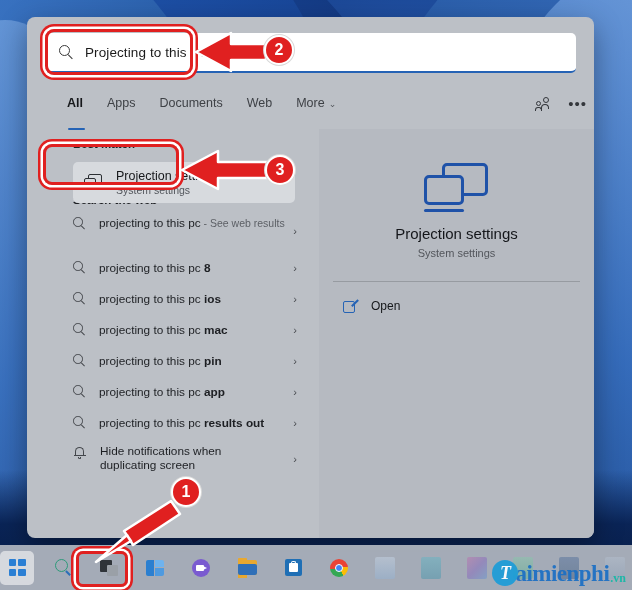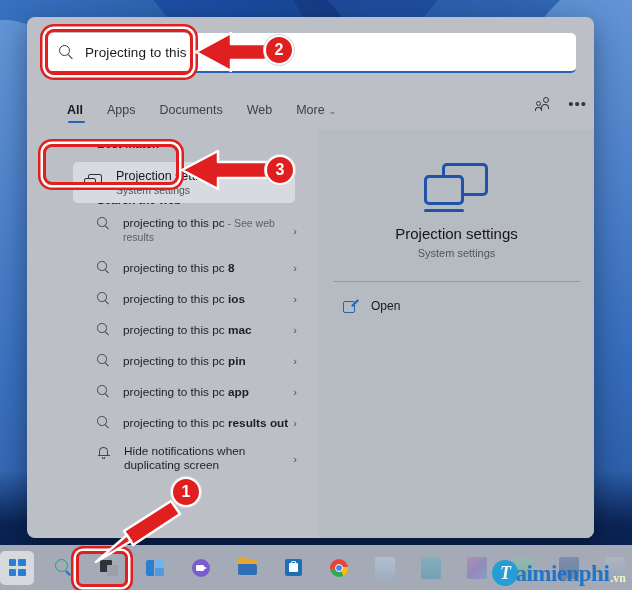--- a/index.html
+++ b/index.html
@@ -50,36 +50,36 @@
   .mag-icon { width:15px; height:15px; flex:0 0 auto; position:relative; margin-right:11px; }
   .mag-icon .ring { position:absolute; left:0; top:0; width:11px; height:11px;
       border:1.4px solid #3a3a3a; border-radius:50%; }
   .mag-icon .hdl { position:absolute; left:9px; top:9.5px; width:6px; height:1.4px;
       background:#3a3a3a; transform:rotate(45deg); transform-origin:left center; }
   #search-text { font-size:13.5px; color:#1b1b1b; letter-spacing:.1px; }
 
   
   #tabs-row { position:absolute; left:40px; top:82px; width:520px; height:28px; display:flex; align-items:center; }
   .tab { position:relative; font-size:12.5px; color:#3e4146; margin-right:24px;
-         padding-bottom:6px; white-space:nowrap; }
+         padding-bottom:20px; white-space:nowrap; }
   .tab.active { color:#16181b; font-weight:600; }
   .tab.active::after { content:""; position:absolute; left:1px; bottom:0; width:17px; height:2.5px;
          background:#2563b5; border-radius:2px; }
   .tab .chev { display:inline-block; margin-left:4px; font-size:9px; color:#53565c; }
   #tabs-right { position:absolute; right:0; top:-2px; display:flex; align-items:center; gap:16px; }
   .acct-icon { width:16px; height:14px; position:relative; }
   .acct-icon i { position:absolute; border:1.3px solid #34373c; border-radius:50%; display:block; }
   .acct-icon .a1 { width:6px; height:6px; left:7px; top:0px; }
   .acct-icon .a2 { width:8px; height:5px; left:5px; top:7px; border-radius:4px 4px 0 0; border-bottom:none; }
   .acct-icon .a3 { width:5px; height:5px; left:0px; top:4px; }
   .acct-icon .a4 { width:7px; height:4px; left:-1px; top:10px; border-radius:3px 3px 0 0; border-bottom:none; }
   .dots-icon { font-size:15px; color:#34373c; letter-spacing:1px; line-height:10px; }
 
   
-  #results-col { position:absolute; left:0; top:112px; width:292px; bottom:0;padding-left:24px; }
+  #results-col { position:absolute; left:0; top:112px; width:292px; bottom:0; }
   .section-head { font-size:11.5px; font-weight:bold; color:#1d1f23; padding:10px 0 4px 46px; }
   #best-match-head { padding-top:9px; }
 
   .best-item { position:absolute; left:46px; top:33px; width:222px; height:41px;
       background:#d7dade; border-radius:5px; display:flex; align-items:center; padding-left:11px; }
   .bm-icon { width:21px; height:17px; position:relative; flex:0 0 auto; margin-right:11px; }
   .bm-icon .s1 { position:absolute; left:4px; top:0px; width:14px; height:10px;
       border:1.4px solid #2c2f33; border-radius:2px; background:#d7dade; }
   .bm-icon .s2 { position:absolute; left:0px; top:4px; width:12px; height:9px;
       border:1.4px solid #2c2f33; border-radius:2px; background:#d7dade; }
@@ -193,21 +193,21 @@
   .f-f { background:linear-gradient(180deg,#b8c6d6,#8ea3bb); border-radius:2px; }
 
   
   #watermark { position:absolute; right:6px; bottom:4px; display:flex; align-items:flex-end; opacity:.93; }
   #wm-logo { width:26px; height:26px; border-radius:50%; background:#1b9cd8;
       display:flex; align-items:center; justify-content:center; margin-right:-3px; position:relative; z-index:2; }
   #wm-logo span { color:#fff; font-size:18px; font-weight:bold; font-style:italic;
       font-family:"Liberation Serif", serif; line-height:18px; }
   #wm-text { font-size:23px; font-weight:bold; color:#1b6fc4; letter-spacing:-.5px;
       line-height:24px; font-family:"Liberation Serif", serif; }
-  #wm-vn { font-size:12px; font-weight:bold; color:#fef9c3; margin-left:1px; line-height:16px;
+  #wm-vn { font-size:12px; font-weight:bold; color:#14b8a6; margin-left:1px; line-height:16px;
       font-family:"Liberation Serif", serif; }
 
   
   .ann { position:absolute; }
   .hl-box { border:3.5px solid #e02020; border-radius:9px;
       box-shadow:0 0 0 2.5px #fff, 0 0 0 5px #e02020; }
   #hl-search { left:45px; top:29px; width:148px; height:46px; }
   #hl-best { left:43px; top:144px; width:136px; height:41px; }
   #hl-start { left:76px; top:551px; width:52px; height:36px; border-radius:7px; }
 

